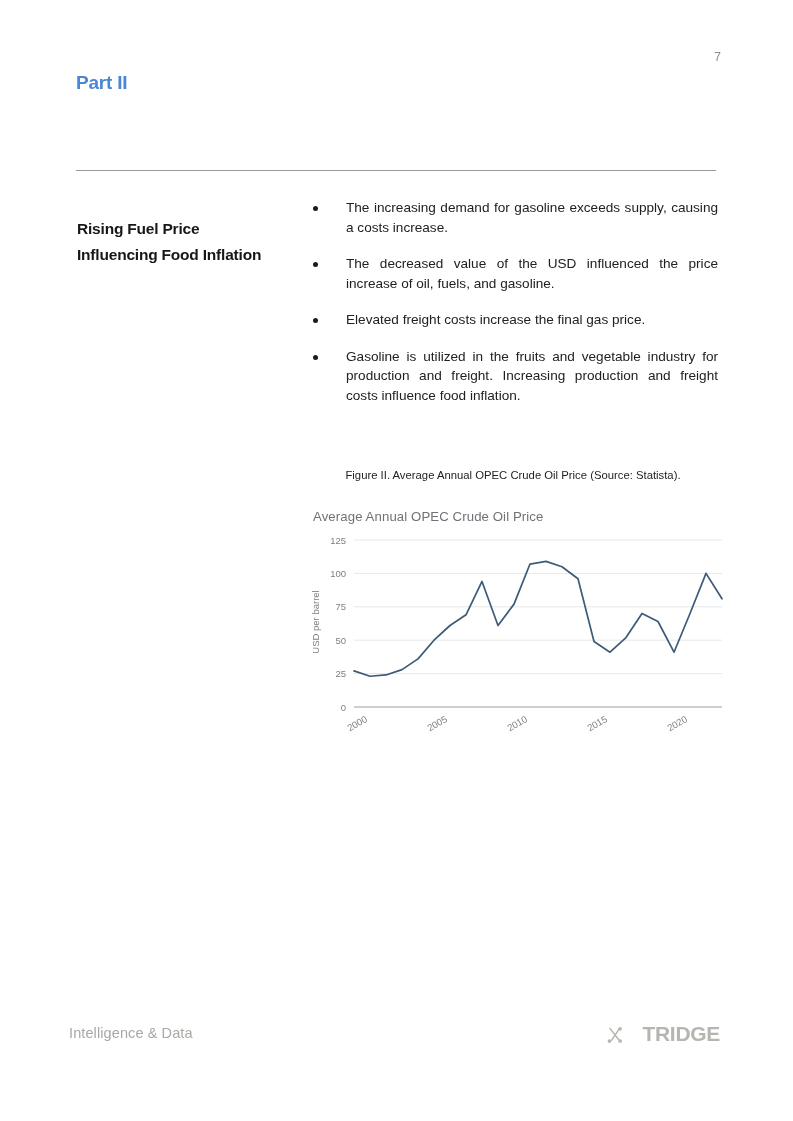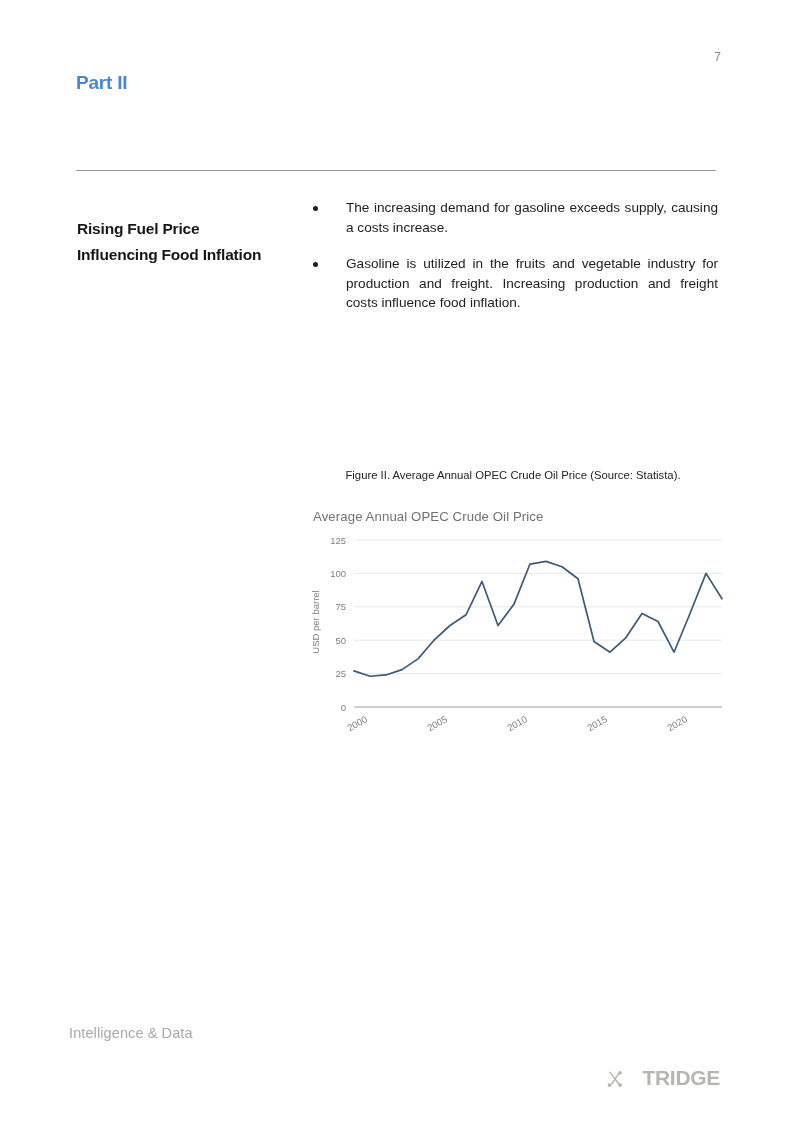--- a/index.html
+++ b/index.html
@@ -179,21 +179,20 @@
     color: #a8a8a4;
     letter-spacing: 0.1px;
   }
   .footer-logo {
     position: absolute;
     right: 73px;
     top: 1022px;
     display: flex;
     align-items: center;
     gap: 15px;
-    margin-top: 44px;
   }
   .footer-logo-mark {
     display: block;
     width: 21px;
     height: 21px;
   }
   .footer-logo-text {
     font-size: 21px;
     font-weight: bold;
     color: #b6b6ae;
@@ -209,20 +208,28 @@
 
   <div class="part-label">Part II</div>
   <div class="title-rule"></div>
 
   <div class="section-heading">Rising Fuel Price Influencing Food Inflation</div>
 
   <div class="bullets">
     <div class="bullet-row">
       <span class="bullet-dot"></span>
       <div class="bullet-text">The increasing demand for gasoline exceeds supply, causing a costs increase.</div>
+    </div>
+    <div class="bullet-row">
+      <span class="bullet-dot"></span>
+      <div class="bullet-text">The decreased value of the USD influenced the price increase of oil, fuels, and gasoline.</div>
+    </div>
+    <div class="bullet-row">
+      <span class="bullet-dot"></span>
+      <div class="bullet-text">Elevated freight costs increase the final gas price.</div>
     </div>
     <div class="bullet-row">
       <span class="bullet-dot"></span>
       <div class="bullet-text">Gasoline is utilized in the fruits and vegetable industry for production and freight. Increasing production and freight costs influence food inflation.</div>
     </div>
   </div>
 
   <div class="figure-caption">Figure II. Average Annual OPEC Crude Oil Price (Source: Statista).</div>
 
   <div class="chart">

